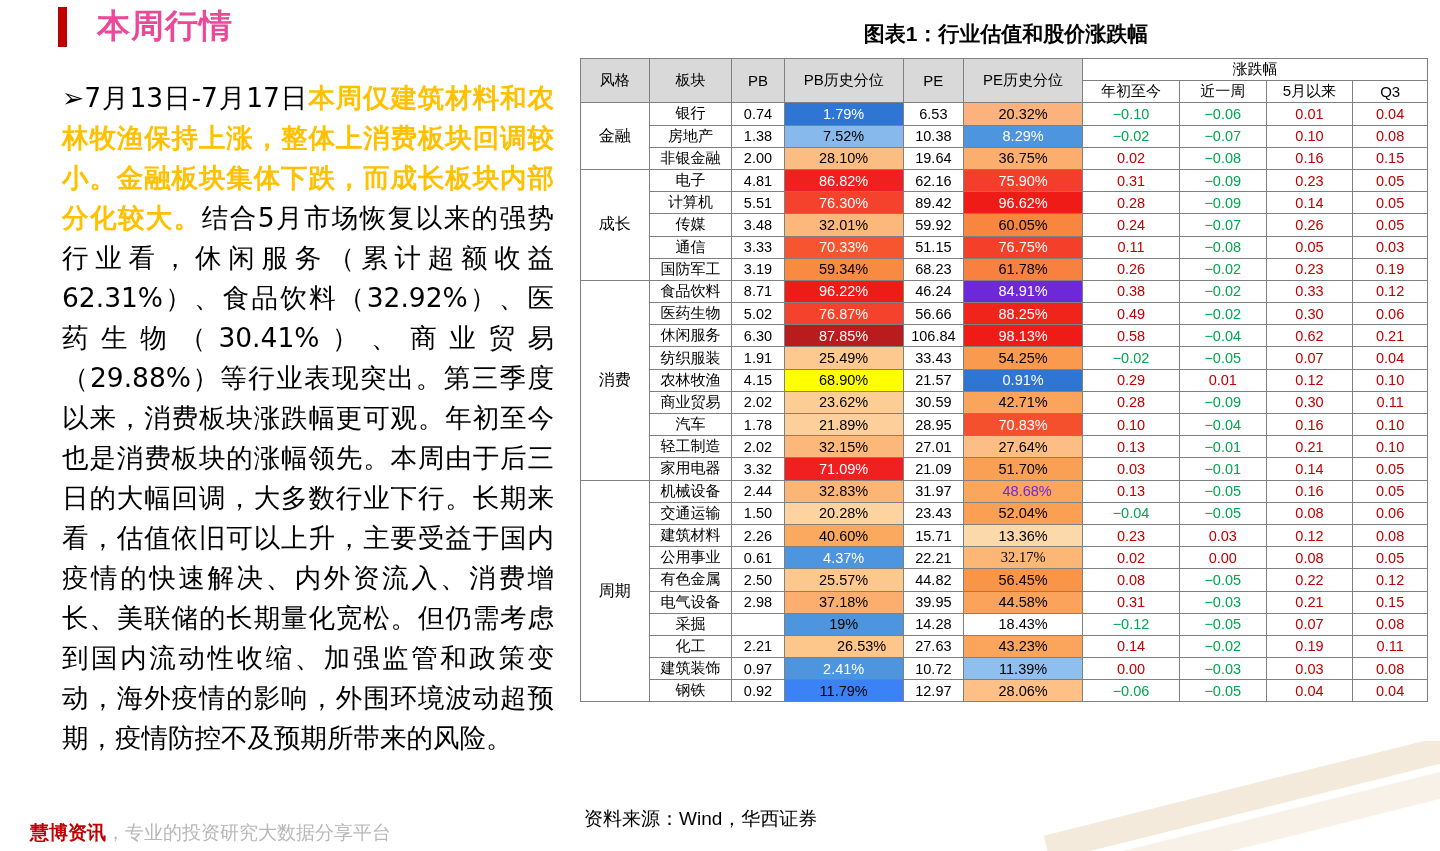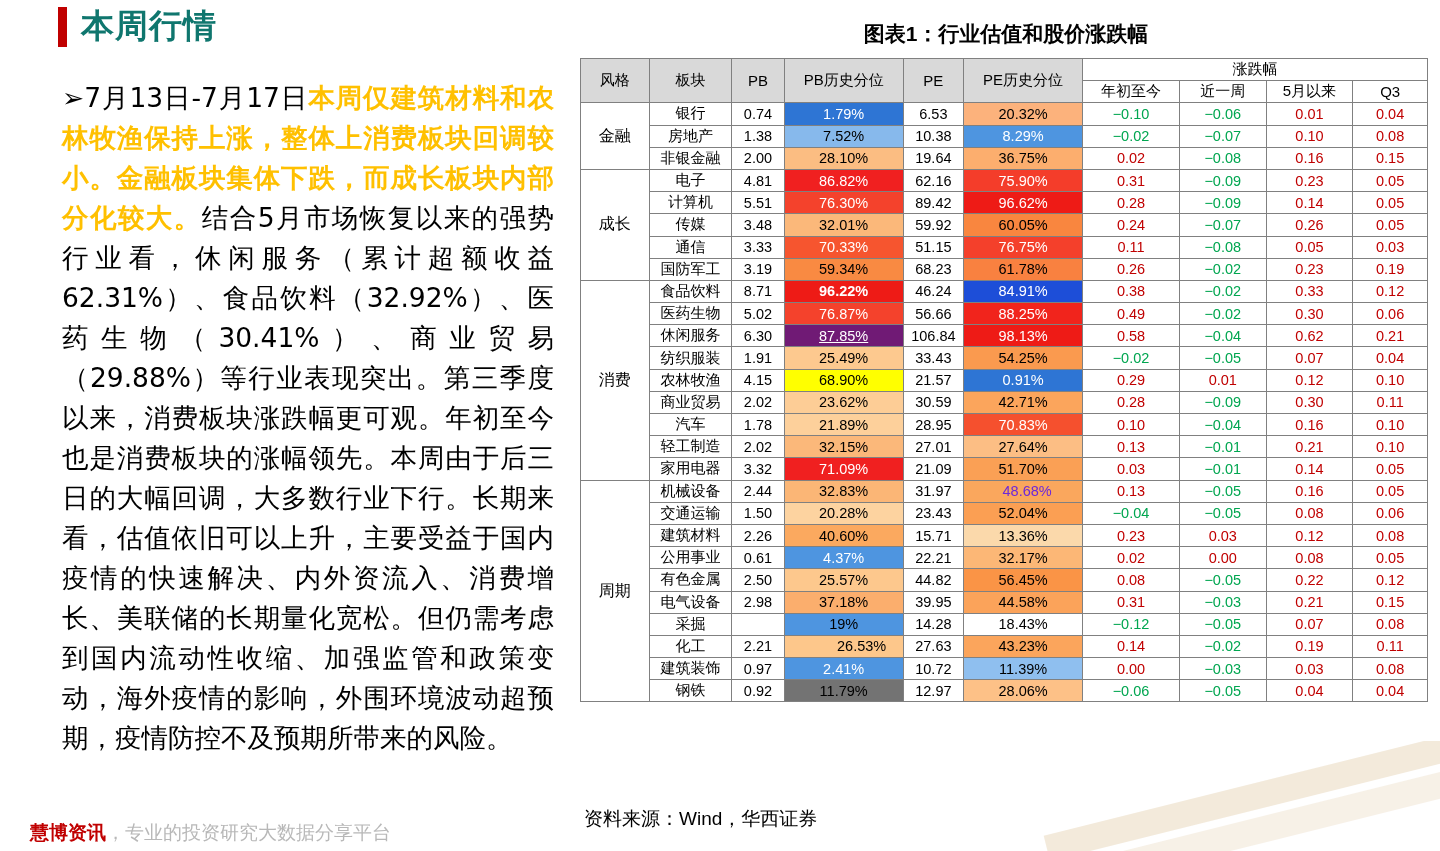--- a/index.html
+++ b/index.html
@@ -5,21 +5,21 @@
   html,body{margin:0;padding:0;}
   body{
     width:1440px;height:851px;background:#ffffff;
     font-family:"Liberation Sans","DejaVu Sans",sans-serif;
     overflow:hidden;position:relative;
   }
   
   .left-col{position:absolute;left:0;top:0;width:572px;height:851px;}
   .title-row{position:absolute;left:58px;top:4px;display:flex;align-items:center;}
   .title-bar{width:9px;height:40px;background:#c00000;margin-right:14px;}
-  .title-text{font-size:33px;font-weight:bold;color:#0f766e;letter-spacing:1px;}
+  .title-text{font-size:33px;font-weight:bold;color:#ec4899;letter-spacing:1px;margin-left:16px;}
   .body-text{
     position:absolute;left:62px;top:78px;width:492px;
     font-size:26.5px;line-height:40px;color:#000;text-align:justify;
     font-family:"DejaVu Sans","Liberation Sans",sans-serif;
   }
   .hl{color:#ffc000;font-weight:bold;}
   .footer-note{
     position:absolute;left:30px;top:820px;font-size:19px;color:#b8b8b8;white-space:nowrap;
   }
   .footer-note .brand2{color:#c00000;font-weight:bold;}
@@ -198,43 +198,43 @@
           <td class="numcell" style="background: rgb(249, 129, 64); color: rgb(0, 0, 0);">61.78%</td>
           <td class="chg pos">0.26</td>
           <td class="chg neg">−0.02</td>
           <td class="chg pos">0.23</td>
           <td class="chg pos">0.19</td>
         </tr>
         <tr>
           <td class="stylecell" rowspan="9">消费</td>
           <td class="sector">食品饮料</td>
           <td class="numcell">8.71</td>
-          <td class="numcell" style="background: rgb(238, 27, 22); color: rgb(255, 255, 255); font-weight: bold;">96.22%</td>
+          <td class="numcell" style="background: rgb(238, 27, 22); color: rgb(255, 255, 255);">96.22%</td>
           <td class="numcell">46.24</td>
-          <td class="numcell" style="background: #1d4ed8; color: rgb(255, 255, 255);">84.91%</td>
+          <td class="numcell" style="background: #6d28d9; color: rgb(255, 255, 255);">84.91%</td>
           <td class="chg pos">0.38</td>
           <td class="chg neg">−0.02</td>
           <td class="chg pos">0.33</td>
           <td class="chg pos">0.12</td>
         </tr>
         <tr>
           <td class="sector">医药生物</td>
           <td class="numcell">5.02</td>
           <td class="numcell" style="background: rgb(244, 66, 44); color: rgb(255, 255, 255);">76.87%</td>
           <td class="numcell">56.66</td>
           <td class="numcell" style="background: rgb(241, 36, 28); color: rgb(255, 255, 255);">88.25%</td>
           <td class="chg pos">0.49</td>
           <td class="chg neg">−0.02</td>
           <td class="chg pos">0.30</td>
           <td class="chg pos">0.06</td>
         </tr>
         <tr>
           <td class="sector">休闲服务</td>
           <td class="numcell">6.30</td>
-          <td class="numcell" style="background: #701a75; color: rgb(255, 255, 255); text-decoration: underline;">87.85%</td>
+          <td class="numcell" style="background: #b91c1c; color: rgb(255, 255, 255);">87.85%</td>
           <td class="numcell">106.84</td>
           <td class="numcell" style="background: rgb(238, 27, 22); color: rgb(255, 255, 255);">98.13%</td>
           <td class="chg pos">0.58</td>
           <td class="chg neg">−0.04</td>
           <td class="chg pos">0.62</td>
           <td class="chg pos">0.21</td>
         </tr>
         <tr>
           <td class="sector">纺织服装</td>
           <td class="numcell">1.91</td>
@@ -333,21 +333,21 @@
           <td class="chg pos">0.23</td>
           <td class="chg pos">0.03</td>
           <td class="chg pos">0.12</td>
           <td class="chg pos">0.08</td>
         </tr>
         <tr>
           <td class="sector">公用事业</td>
           <td class="numcell">0.61</td>
           <td class="numcell" style="background: rgb(78, 149, 224); color: rgb(255, 255, 255);">4.37%</td>
           <td class="numcell">22.21</td>
-          <td class="numcell" style="background: rgb(252, 183, 118); color: rgb(0, 0, 0);">32.17%</td>
+          <td class="numcell" style="background: rgb(252, 183, 118); color: rgb(0, 0, 0); font-family: Liberation Serif, serif;">32.17%</td>
           <td class="chg pos">0.02</td>
           <td class="chg pos">0.00</td>
           <td class="chg pos">0.08</td>
           <td class="chg pos">0.05</td>
         </tr>
         <tr>
           <td class="sector">有色金属</td>
           <td class="numcell">2.50</td>
           <td class="numcell" style="background: rgb(253, 200, 141); color: rgb(0, 0, 0);">25.57%</td>
           <td class="numcell">44.82</td>
@@ -397,21 +397,21 @@
           <td class="numcell">10.72</td>
           <td class="numcell" style="background: rgb(143, 191, 239); color: rgb(0, 0, 0);">11.39%</td>
           <td class="chg pos">0.00</td>
           <td class="chg neg">−0.03</td>
           <td class="chg pos">0.03</td>
           <td class="chg pos">0.08</td>
         </tr>
         <tr>
           <td class="sector">钢铁</td>
           <td class="numcell">0.92</td>
-          <td class="numcell" style="background: #737373; color: rgb(0, 0, 0);">11.79%</td>
+          <td class="numcell" style="background: #3b82f6; color: rgb(0, 0, 0);">11.79%</td>
           <td class="numcell">12.97</td>
           <td class="numcell" style="background: rgb(253, 193, 135); color: rgb(0, 0, 0);">28.06%</td>
           <td class="chg neg">−0.06</td>
           <td class="chg neg">−0.05</td>
           <td class="chg pos">0.04</td>
           <td class="chg pos">0.04</td>
         </tr>
       </tbody>
   </table>
 

